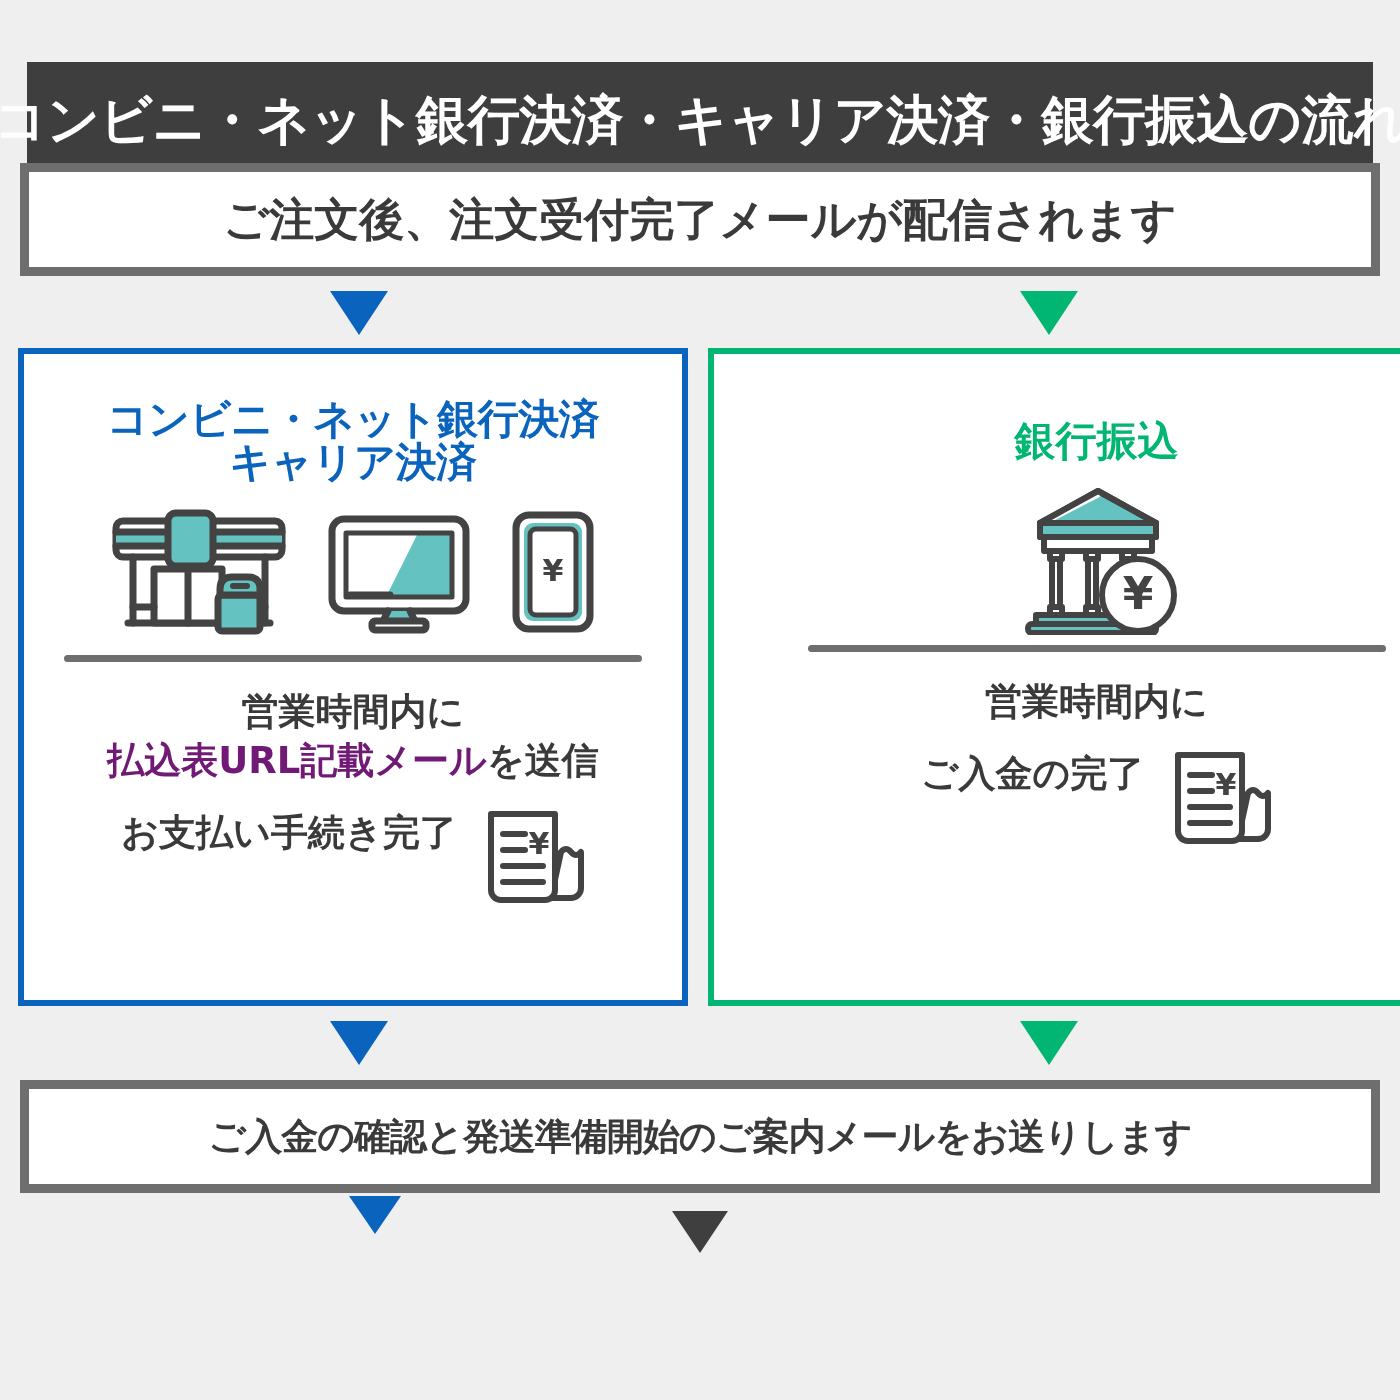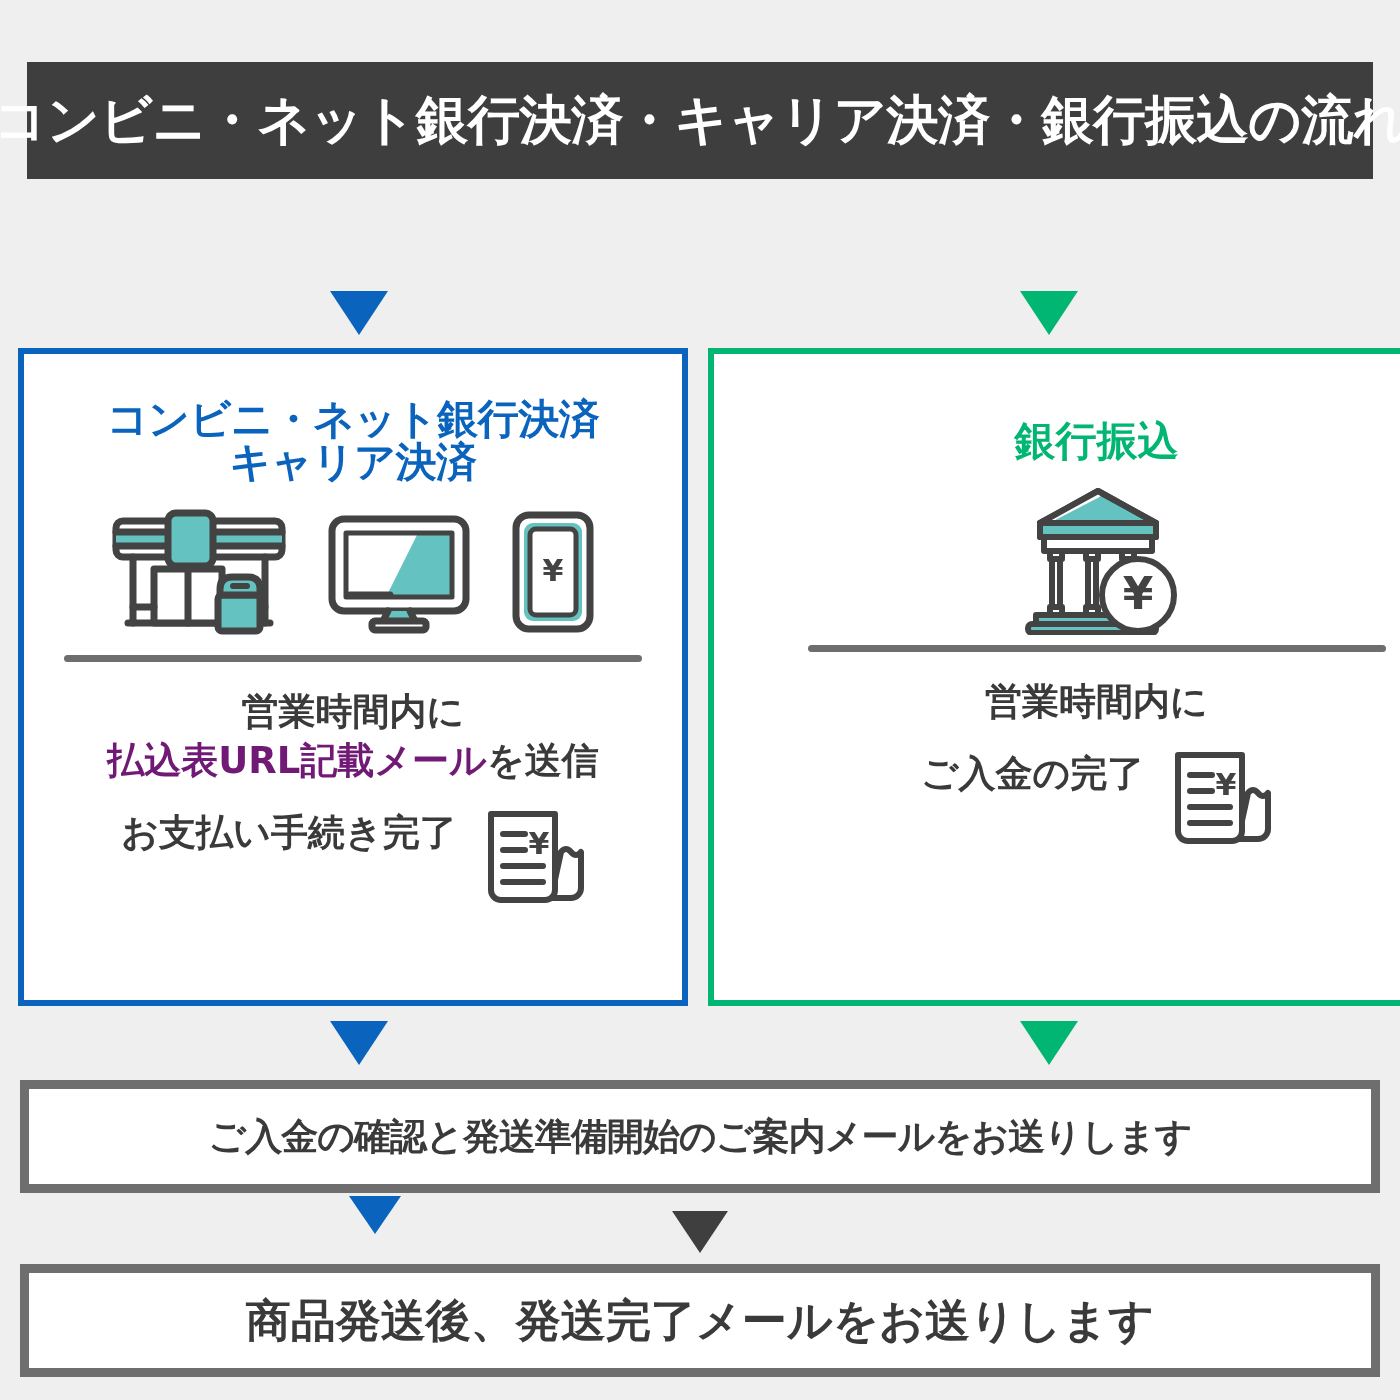--- a/index.html
+++ b/index.html
@@ -152,20 +152,23 @@
 </style>
 </head>
 <body>
 
 <div class="page">
 
   <div class="title-bar">
     <div class="t">コンビニ・ネット銀行決済・キャリア決済・銀行振込の流れ</div>
   </div>
 
+  <div class="banner" id="banner-order">
+    <div class="t">ご注文後、注文受付完了メールが配信されます</div>
+  </div>
 
   <div class="tri tri-a" id="tri-blue-top"></div>
   <div class="tri tri-a" id="tri-green-top"></div>
 
   <div class="panel" id="panel-konbini">
 
     <div class="panel-head">コンビニ・ネット銀行決済
 キャリア決済</div>
 
     <div class="icon-row">
@@ -318,17 +321,14 @@
 
   <div class="tri" id="tri-blue-bot"></div>
   <div class="tri" id="tri-green-bot"></div>
 
   <div class="banner" id="banner-confirm">
     <div class="t">ご入金の確認と発送準備開始のご案内メールをお送りします</div>
   </div>
 
   <div class="tri" id="tri-dark"></div>
 
-  <div class="banner" id="banner-shipped">
-    <div class="t">商品発送後、発送完了メールをお送りします</div>
-  </div>
 
 </div>
 
 </body></html>

